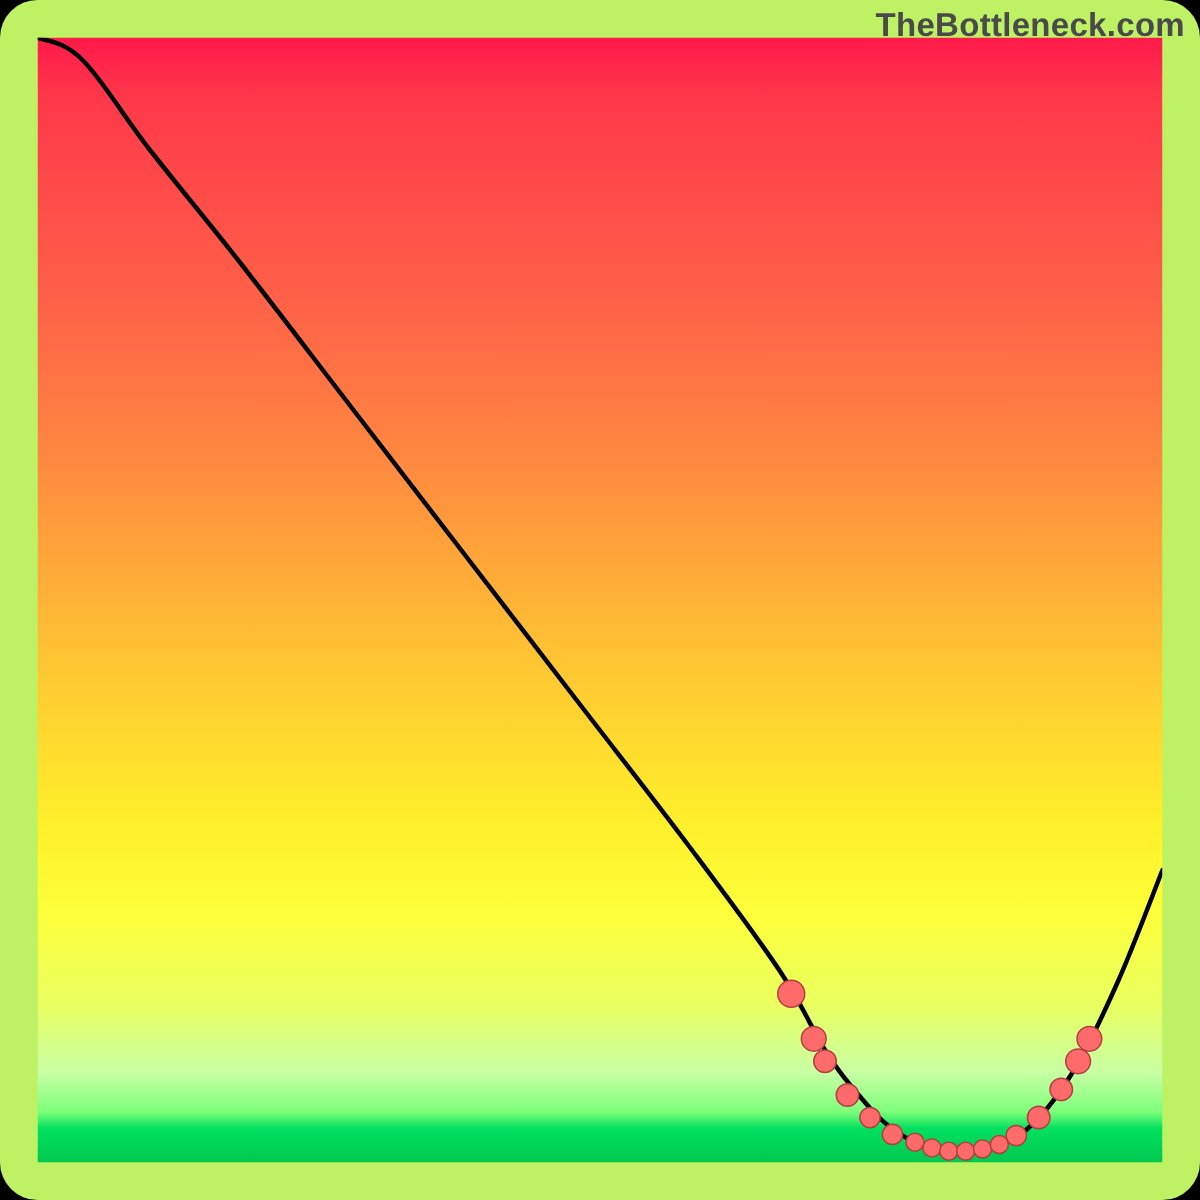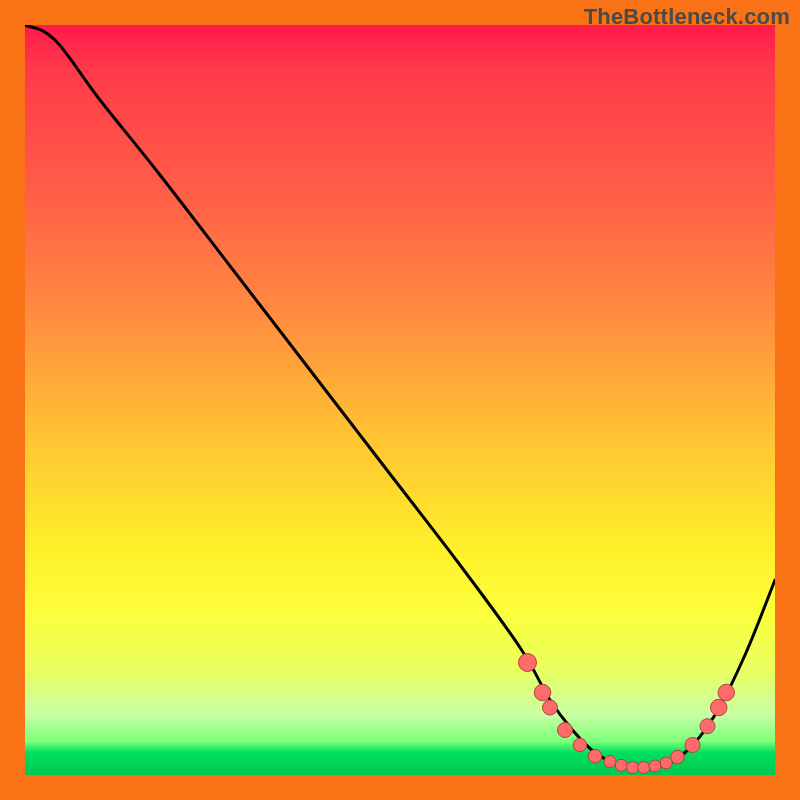--- a/index.html
+++ b/index.html
@@ -9,21 +9,22 @@
     height: 800px;
     background: #000;
     overflow: hidden;
   }
   .frame {
     position: absolute;
     left: 0;
     top: 0;
     width: 800px;
     height: 800px;
-    background: #f97316;
+    background: #bef264;
+    border-radius: 25px;
   }
   .plot {
     position: absolute;
     left: 25px;
     top: 25px;
     width: 750px;
     height: 750px;
     overflow: hidden;
   }
   .gradient {

